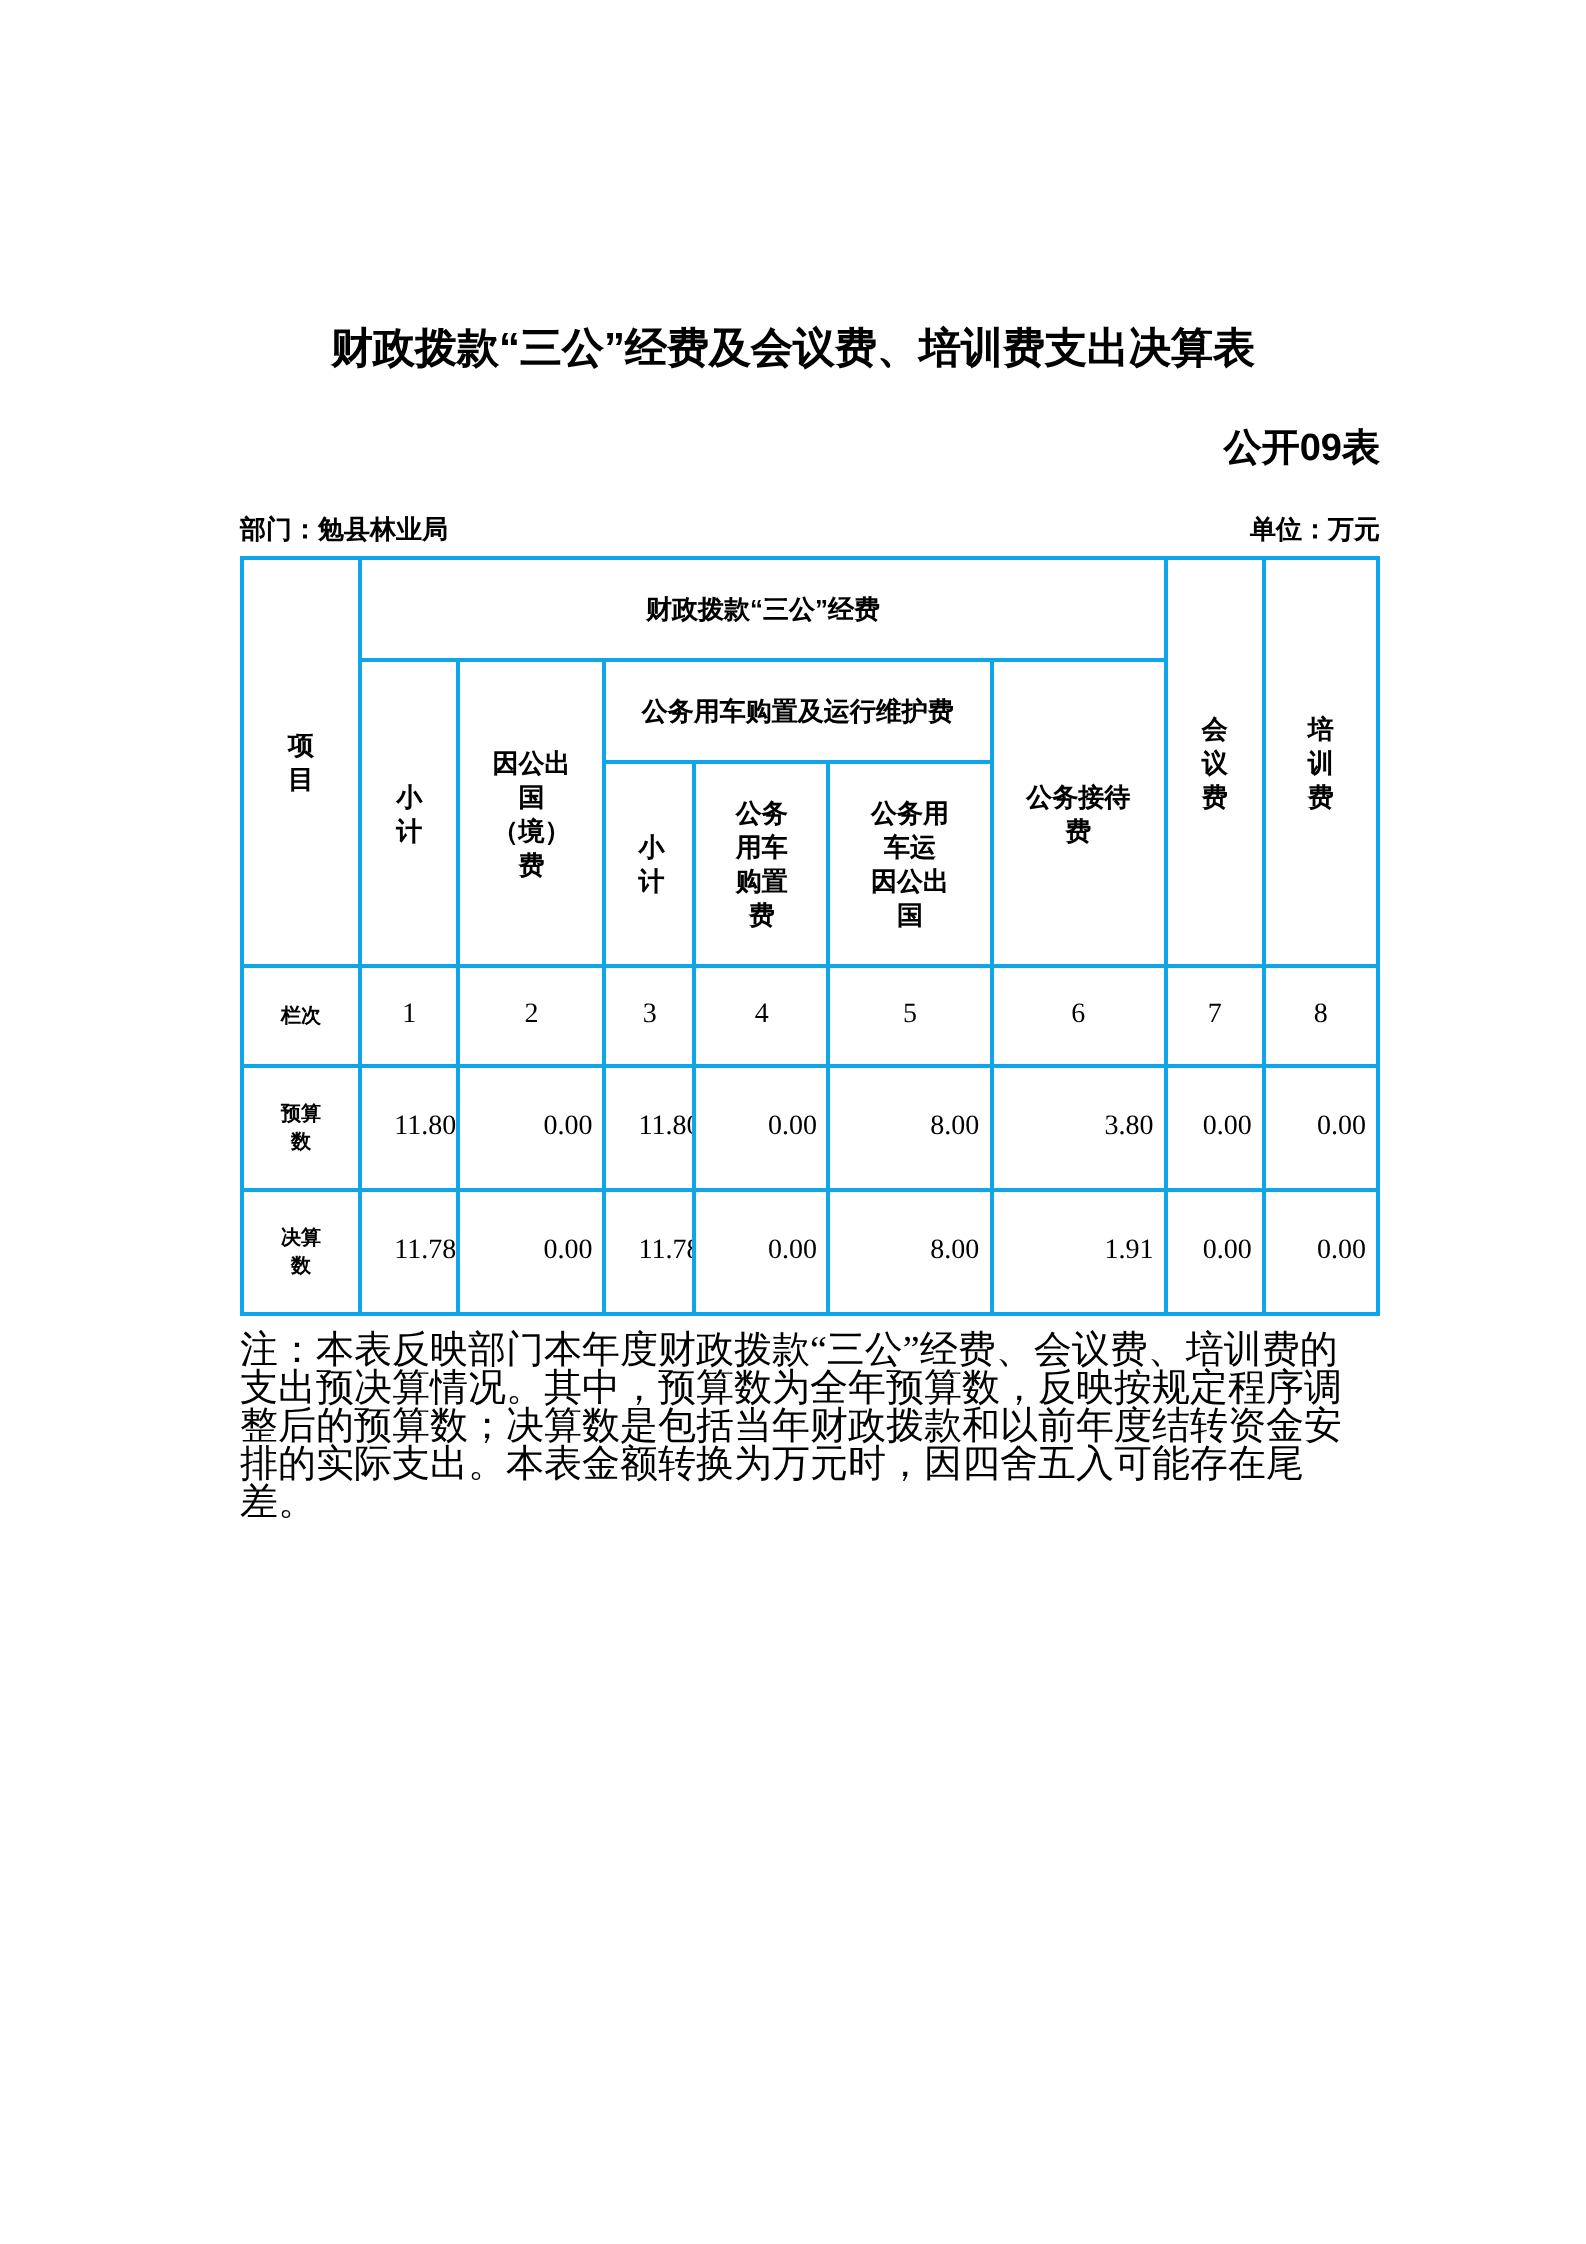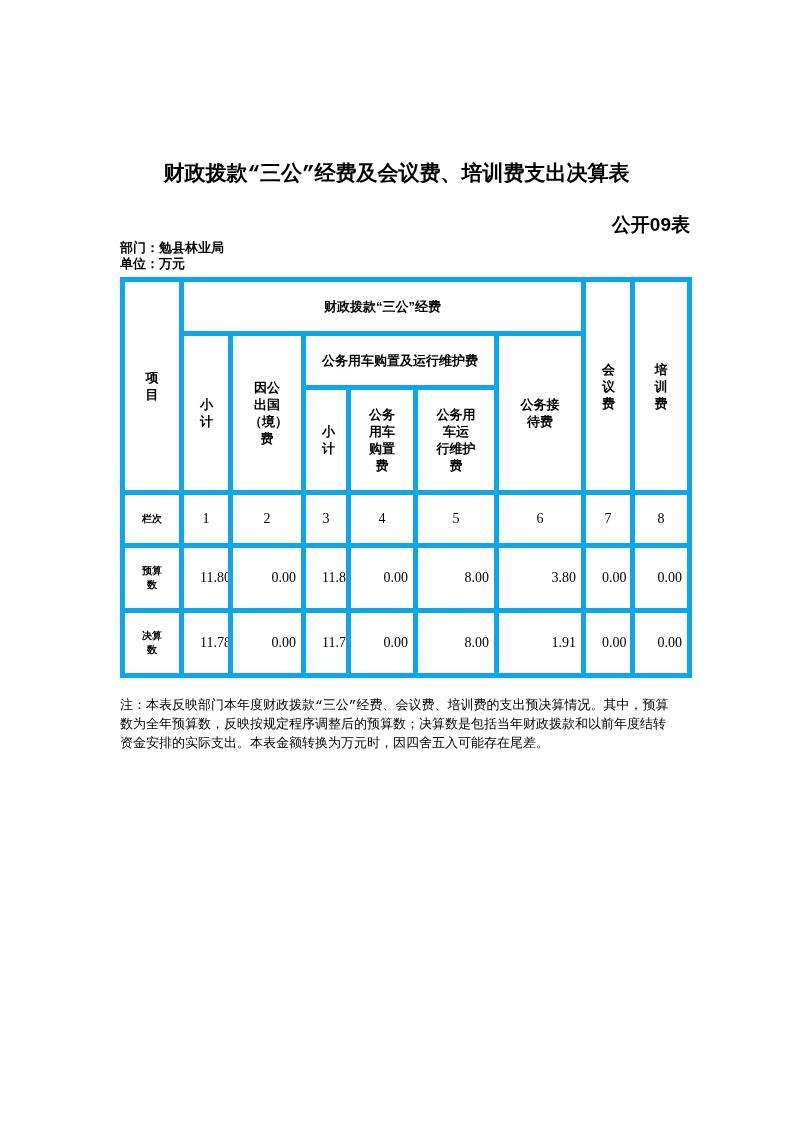--- a/index.html
+++ b/index.html
@@ -13,51 +13,50 @@
     color: #000000;
     font-family: "Liberation Sans", sans-serif;
     overflow: hidden;
   }
   .doc-title {
     margin: 160px 0 0 0;
     text-align: center;
     font-weight: bold;
     font-size: 21px;
     line-height: 30px;
-    font-family: Liberation Mono, monospace;
+    font-family: Liberation Sans, sans-serif;
   }
   .content {
     margin-left: 120px;
     width: 570px;
   }
   .form-code {
     margin-top: 27px;
     text-align: right;
     font-weight: bold;
     font-size: 19px;
     line-height: 16px;
   }
   .meta-row {
-    margin-top: 7px;
+    margin-top: 24px;
     display: flex;
     justify-content: space-between;
     font-weight: bold;
     font-size: 13px;
     line-height: 16px;
-    flex-direction: column;
   }
   table.fin {
     margin-top: 5px;
     border-collapse: collapse;
     table-layout: fixed;
     width: 570px;
     border: 2px solid #000;
   }
   table.fin td {
-    border: 5px solid #0ea5e9;
+    border: 2px solid #0ea5e9;
     text-align: center;
     vertical-align: middle;
     padding: 16px;
     overflow: hidden;
   }
   table.fin td.hdr {
     font-weight: bold;
     font-size: 13px;
     line-height: 17px;
     white-space: pre-line;
@@ -75,24 +74,24 @@
     font-weight: bold;
     font-size: 10px;
     font-family: Liberation Mono, monospace;
   }
   tr.hr1 { height: 38px; }
   tr.hr2 { height: 47px; }
   tr.hr3 { height: 45px; }
   tr.idx { height: 45px; }
   tr.dat { height: 41px; }
   .note {
-    margin-top: 18px;
+    margin-top: 8px;
     width: 558px;
-    font-family: Liberation Mono, monospace;
-    font-size: 13px;
+    font-family: Liberation Serif, serif;
+    font-size: 19px;
     line-height: 19px;
     text-align: left;
   }
 </style>
 </head>
 <body>
 
 <div class="page">
 
   <h1 class="doc-title">财政拨款“三公”经费及会议费、培训费支出决算表</h1>
@@ -130,21 +129,21 @@
         <td class="hdr" rowspan="2">因公出国
 （境）费</td>
         <td class="hdr" colspan="3">公务用车购置及运行维护费</td>
         <td class="hdr" rowspan="2">公务接待费</td>
       </tr>
       <tr class="hr3">
         <td class="hdr">小计</td>
         <td class="hdr">公务用车
 购置费</td>
         <td class="hdr">公务用车运
-行维护费</td>
+因公出国</td>
       </tr>
       <tr class="idx">
         <td class="lbl">栏次</td>
         <td class="num">1</td>
         <td class="num">2</td>
         <td class="num">3</td>
         <td class="num">4</td>
         <td class="num">5</td>
         <td class="num">6</td>
         <td class="num">7</td>

